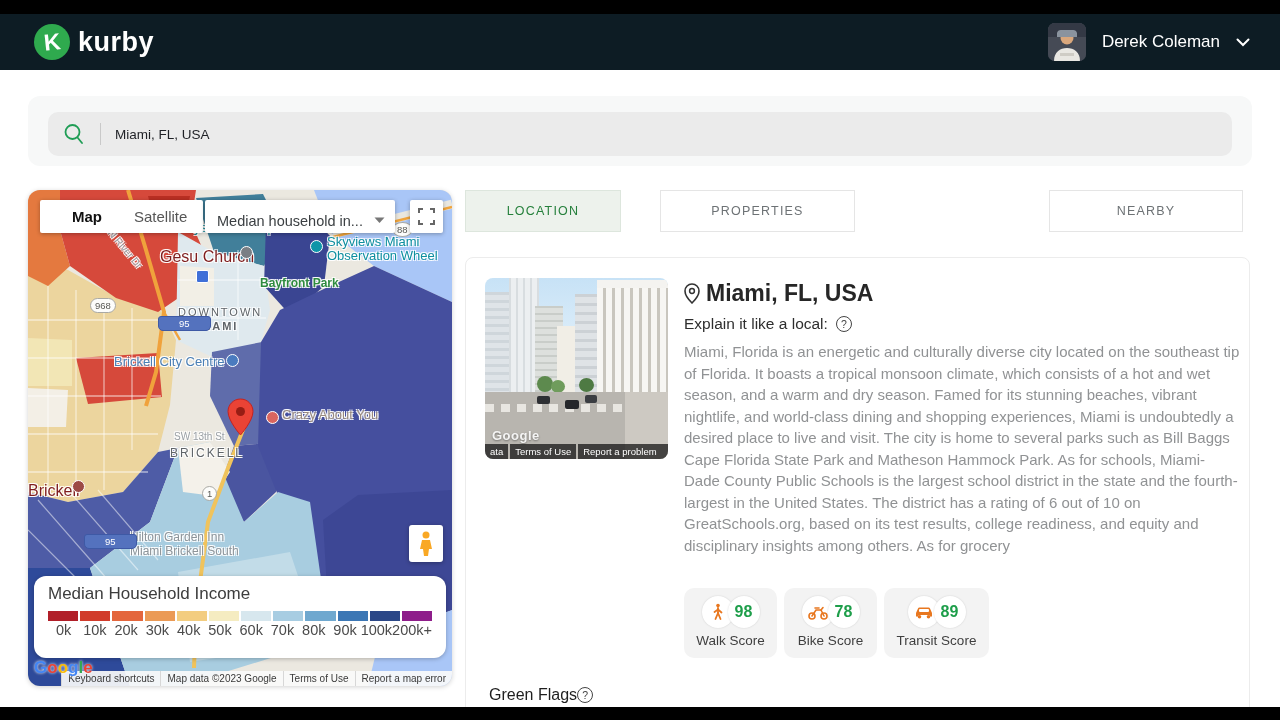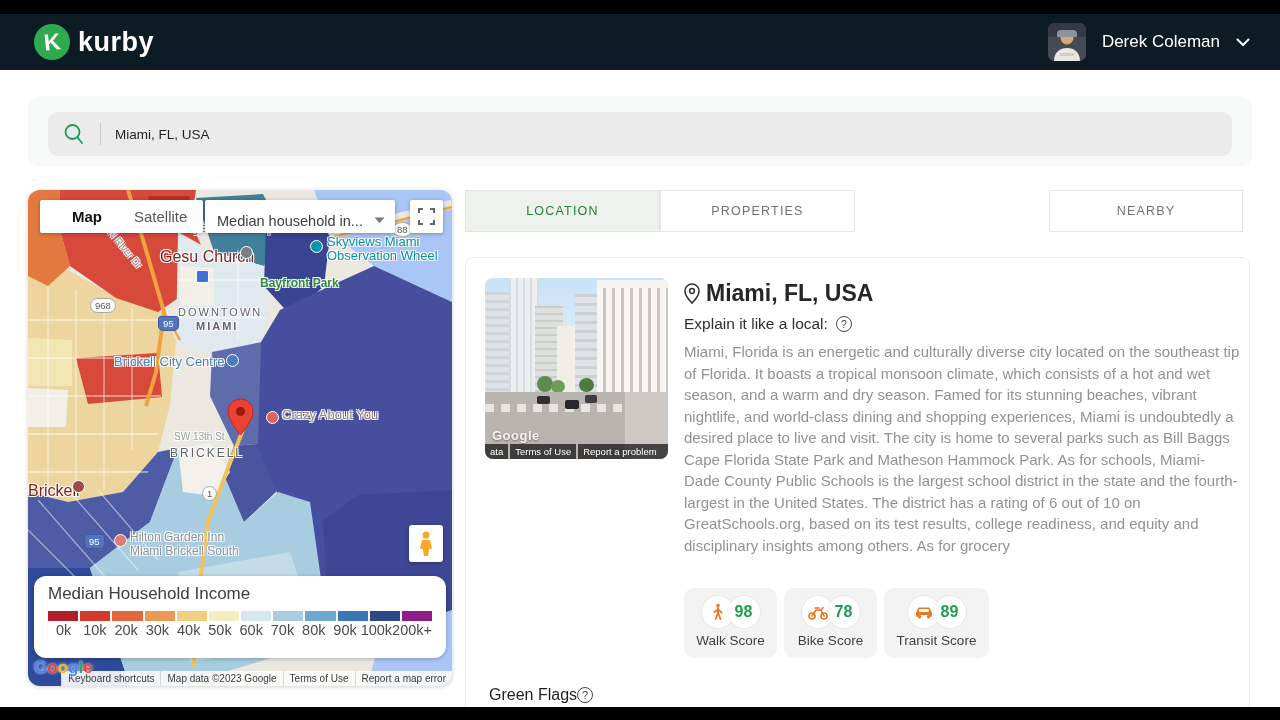--- a/index.html
+++ b/index.html
@@ -38,21 +38,21 @@
   .poi-blue{color:#4a7fb5;font-size:13px;font-weight:500;}
   .poi-warm{color:#998a7f;font-size:13px;font-weight:500;}
   .district{color:#5f6468;font-size:11px;letter-spacing:2px;font-weight:500;}
   .street{color:#9aa0a6;font-size:10px;}
   .poi-hotel{color:#8e9499;font-size:12px;}
   .poi-dot{display:inline-block;width:13px;height:13px;border-radius:50%;vertical-align:-2px;
            border:1.5px solid #fff;box-sizing:border-box;}
   .shield{position:absolute;background:#fdfdfb;border:1px solid #a9a9a4;border-radius:8px;
           font-size:9.5px;color:#5a5a55;padding:0 4px;line-height:13px;}
   .shield-i{position:absolute;background:#5472be;border-radius:3px 3px 5px 5px;font-size:9.5px;
-            color:#fff;padding:0 4px;line-height:13px;border:1px solid #3e59a5;}
+            color:#fff;padding:0 20px;line-height:13px;border:1px solid #3e59a5;}
   .mapctl{position:absolute;background:#fff;box-shadow:0 1px 4px rgba(0,0,0,.3);border-radius:2px;
           display:flex;align-items:center;z-index:8;}
   .mapsat span{font-size:15px;padding:0 16px;cursor:pointer;}
   .legend{position:absolute;left:6px;top:386px;width:412px;height:82px;background:#fff;
           border-radius:12px;box-shadow:0 1px 4px rgba(0,0,0,.25);z-index:9;box-sizing:border-box;
           padding:8px 14px 0 14px;}
   .legend-title{font-size:17px;color:#3d3d3d;}
   .legend-swatches{display:flex;gap:2px;margin-top:7px;}
   .lg-cell{flex:1;height:10px;}
   .legend-ticks{display:flex;margin-top:1px;}
@@ -288,21 +288,21 @@
       <span style="color:#4285F4">G</span><span style="color:#EA4335">o</span><span style="color:#FBBC05">o</span><span style="color:#4285F4">g</span><span style="color:#34A853">l</span><span style="color:#EA4335">e</span>
     </span>
     <div class="attr-bar">
       <span>Keyboard shortcuts</span>
       <span>Map data ©2023 Google</span>
       <span>Terms of Use</span>
       <span>Report a map error</span>
     </div>
   </div>
 
-  <div class="tab active" style="left:465px;width:195px;">LOCATION</div>
+  <div class="tab active" style="left:465px;width:156px;">LOCATION</div>
   <div class="tab" style="left:660px;width:195px;">PROPERTIES</div>
   <div class="tab" style="left:1049px;width:194px;">NEARBY</div>
 
   <div id="card" class="abs"></div>
 
   <div id="streetview" class="abs">
     <div class="sv-bld" style="left:0;top:14px;width:28px;height:102px;background:#dfe4e8;background-image:repeating-linear-gradient(#cfd6db 0 3px,transparent 3px 8px);"></div>
     <div class="sv-bld" style="left:24px;top:0;width:30px;height:114px;background:#eceff1;background-image:repeating-linear-gradient(90deg,#d8dde0 0 2px,transparent 2px 7px);"></div>
     <div class="sv-bld" style="left:50px;top:28px;width:28px;height:86px;background:#dde0dd;background-image:repeating-linear-gradient(#c9cdc9 0 2px,transparent 2px 7px);"></div>
     <div class="sv-bld" style="left:72px;top:48px;width:26px;height:66px;background:#f1eee6;"></div>

